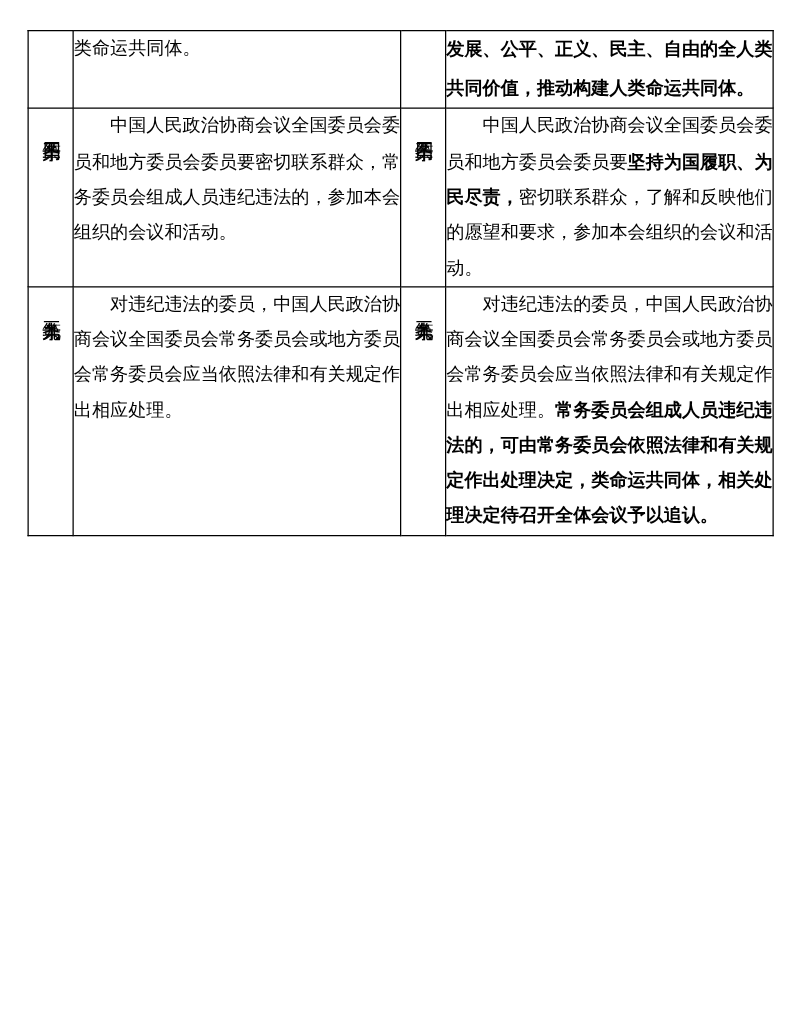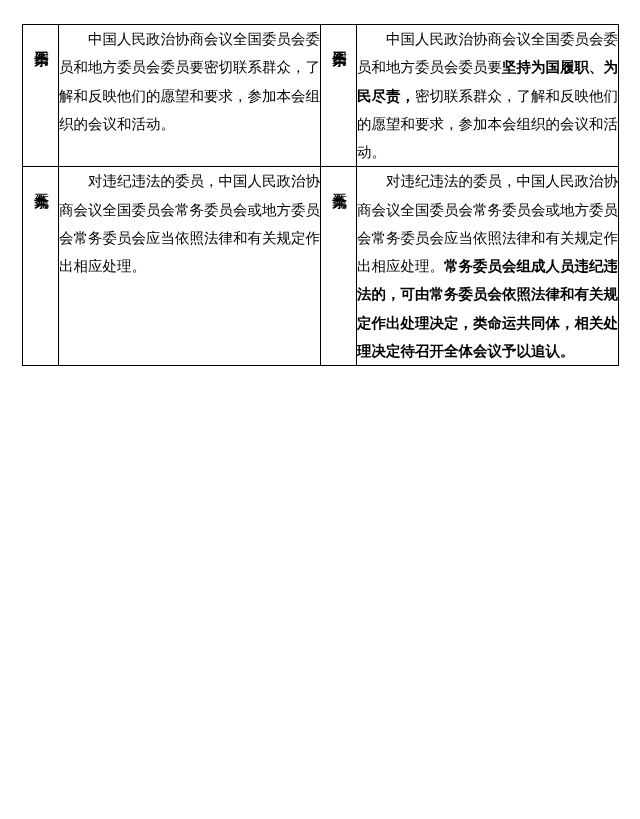--- a/index.html
+++ b/index.html
@@ -84,27 +84,41 @@
 <div class="page">
   <table class="doc-table">
     <colgroup>
       <col style="width:36px">
       <col style="width:262px">
       <col style="width:36px">
       <col style="width:262px">
     </colgroup>
     <tbody>
 
+      <tr class="row-a">
+        <td class="label-cell">
+          <span class="vert-label"></span>
+        </td>
+        <td class="text-cell cell-left">
+          <p><span>类命运共同体。</span></p>
+        </td>
+        <td class="label-cell">
+          <span class="vert-label"></span>
+        </td>
+        <td class="text-cell cell-right">
+          <p><span class="bold">发展、公平、正义、民主、自由的全人类共同价值，推动构建人类命运共同体。</span></p>
+        </td>
+      </tr>
 
       <tr>
         <td class="label-cell">
           <span class="vert-label">第三十四条</span>
         </td>
         <td class="text-cell cell-left">
-          <p class="indent"><span>中国人民政治协商会议全国委员会委员和地方委员会委员要密切联系群众，了解和反映他们的愿望和要求，参加本会组织的会议和活动。</span></p>
+          <p class="indent"><span>中国人民政治协商会议全国委员会委员和地方委员会委员要密切联系群众，常务委员会组成人员违纪违法的，参加本会组织的会议和活动。</span></p>
         </td>
         <td class="label-cell">
           <span class="vert-label">第三十四条</span>
         </td>
         <td class="text-cell cell-right">
           <p class="indent"><span>中国人民政治协商会议全国委员会委员和地方委员会委员要</span><span class="bold">坚持为国履职、为民尽责，</span><span>密切联系群众，了解和反映他们的愿望和要求，参加本会组织的会议和活动。</span></p>
         </td>
       </tr>
 
       <tr>

